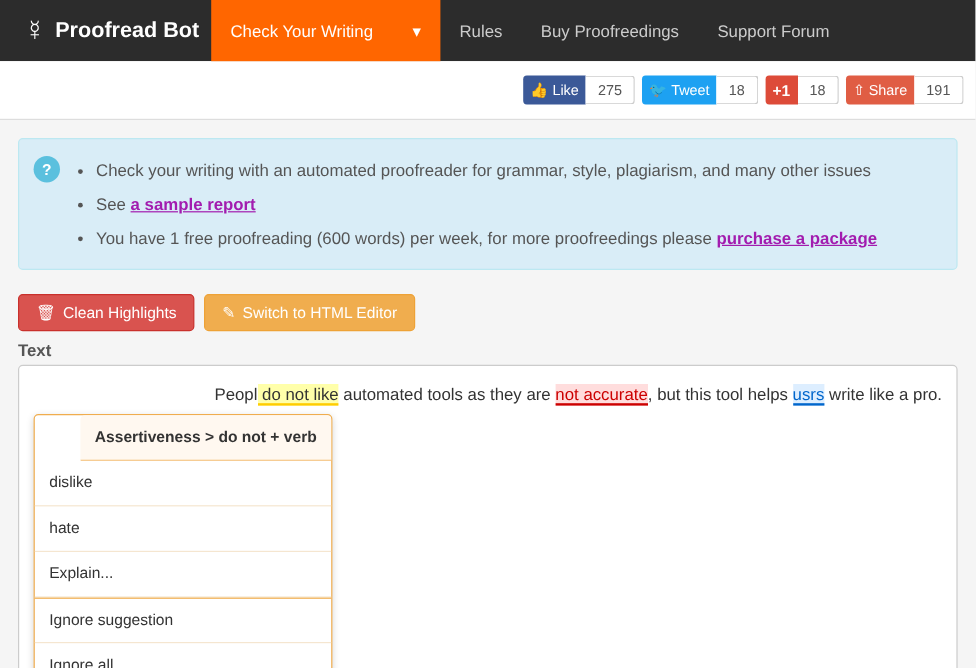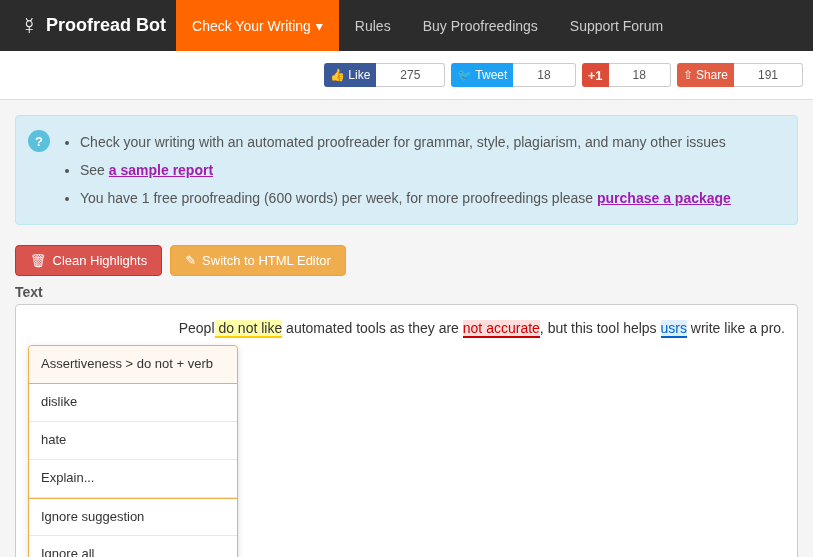--- a/index.html
+++ b/index.html
@@ -37,20 +37,21 @@
       height: 100%;
       display: flex;
       align-items: center;
       cursor: pointer;
       font-size: 14px;
       text-decoration: none;
     }
     .nav-item.active {
       background: #ff6600;
       color: #fff;
+      gap: 28px;
     }
     .nav-item.active .dropdown-arrow { margin-left: 5px; }
 
     
     .social-bar {
       background: #fff;
       padding: 12px 10px;
       display: flex;
       justify-content: flex-end;
       align-items: center;
@@ -68,21 +69,21 @@
     .social-btn .label-part {
       padding: 0 6px;
       height: 100%;
       display: flex;
       align-items: center;
       border-radius: 3px 0 0 3px;
       color: #fff;
       font-size: 12px;
     }
     .social-btn .count-part {
-      padding: 0 24px;
+      padding: 0 10px;
       height: 100%;
       display: flex;
       align-items: center;
       background: #fff;
       border: 1px solid #ccc;
       border-left: none;
       border-radius: 0 3px 3px 0;
       color: #555;
       font-size: 12px;
     }
@@ -202,24 +203,25 @@
       background: #fff;
       display: inline-block;
       min-width: 210px;
       margin-top: 6px;
       box-shadow: 0 2px 6px rgba(0,0,0,0.15);
     }
     .dropdown-menu-header {
       background: #fff8f0;
       border-bottom: 1px solid #f0ad4e;
       padding: 8px 12px;
-      font-weight: normal;
+      font-weight: bold;
       font-size: 13px;
       color: #333;
       border-radius: 4px 4px 0 0;
+      margin-left: 38px;
     }
     .dropdown-menu-item {
       padding: 8px 12px;
       border-bottom: 1px solid #f5e6d0;
       cursor: pointer;
       font-size: 13px;
       color: #333;
     }
     .dropdown-menu-item:last-child { border-bottom: none; border-radius: 0 0 4px 4px; }
     .dropdown-menu-item.separator { border-top: 1px solid #f0ad4e; }

